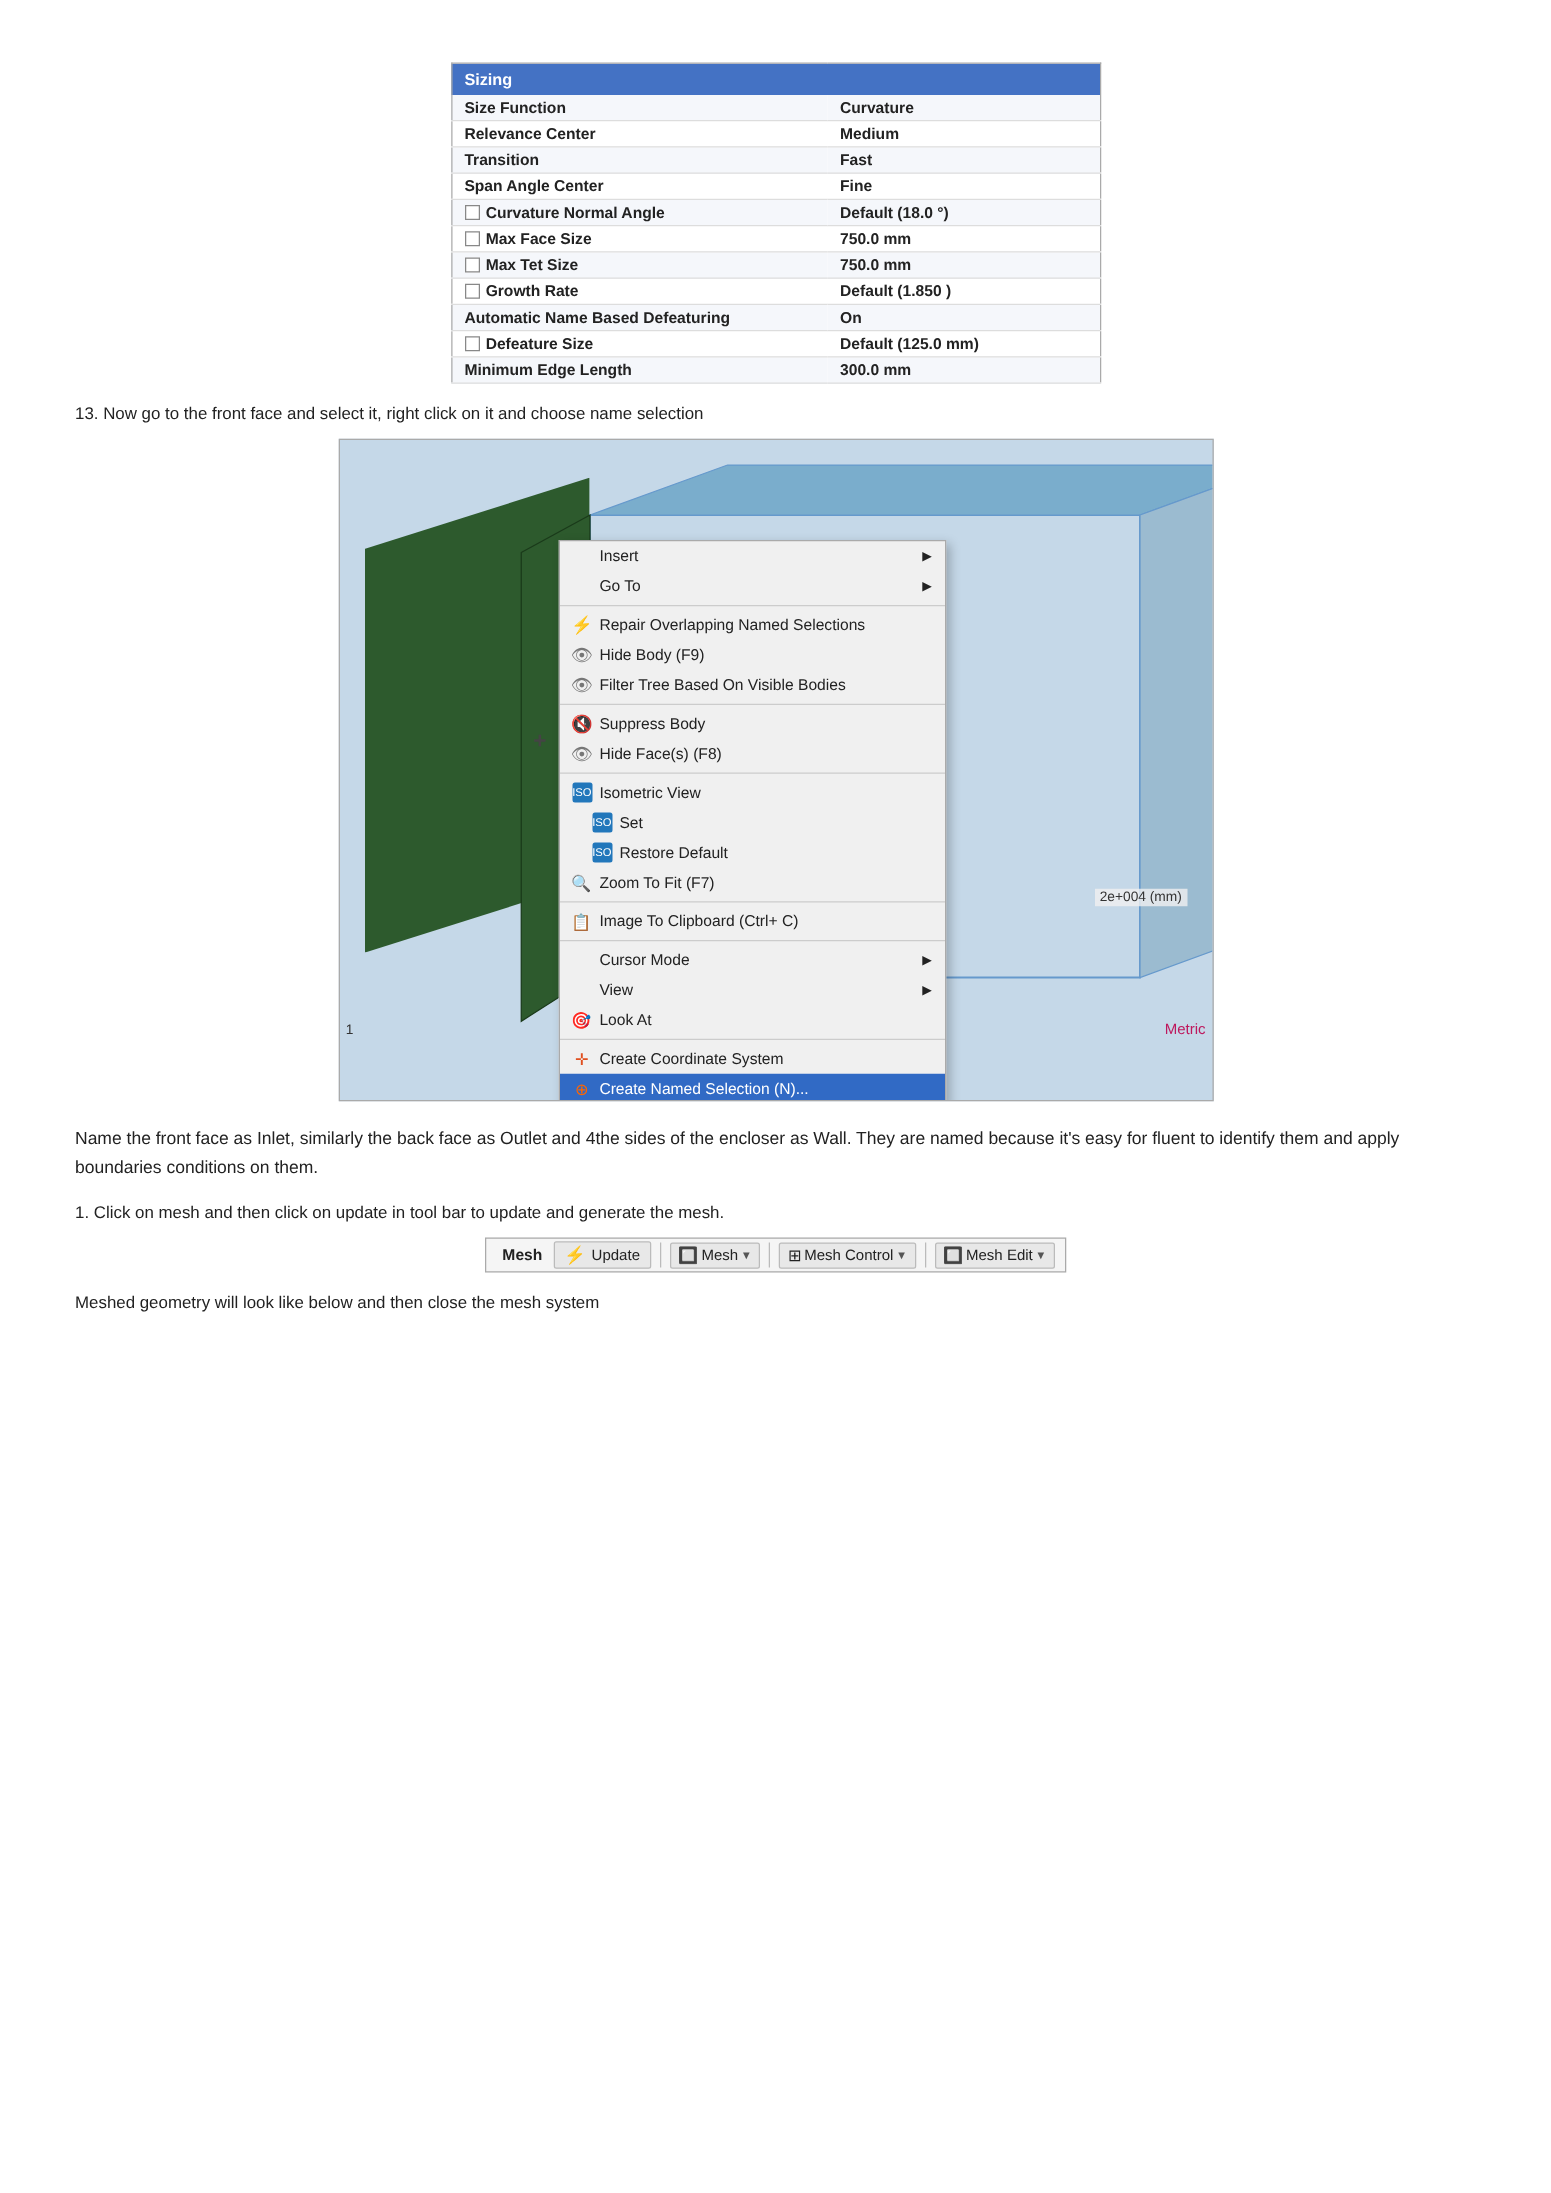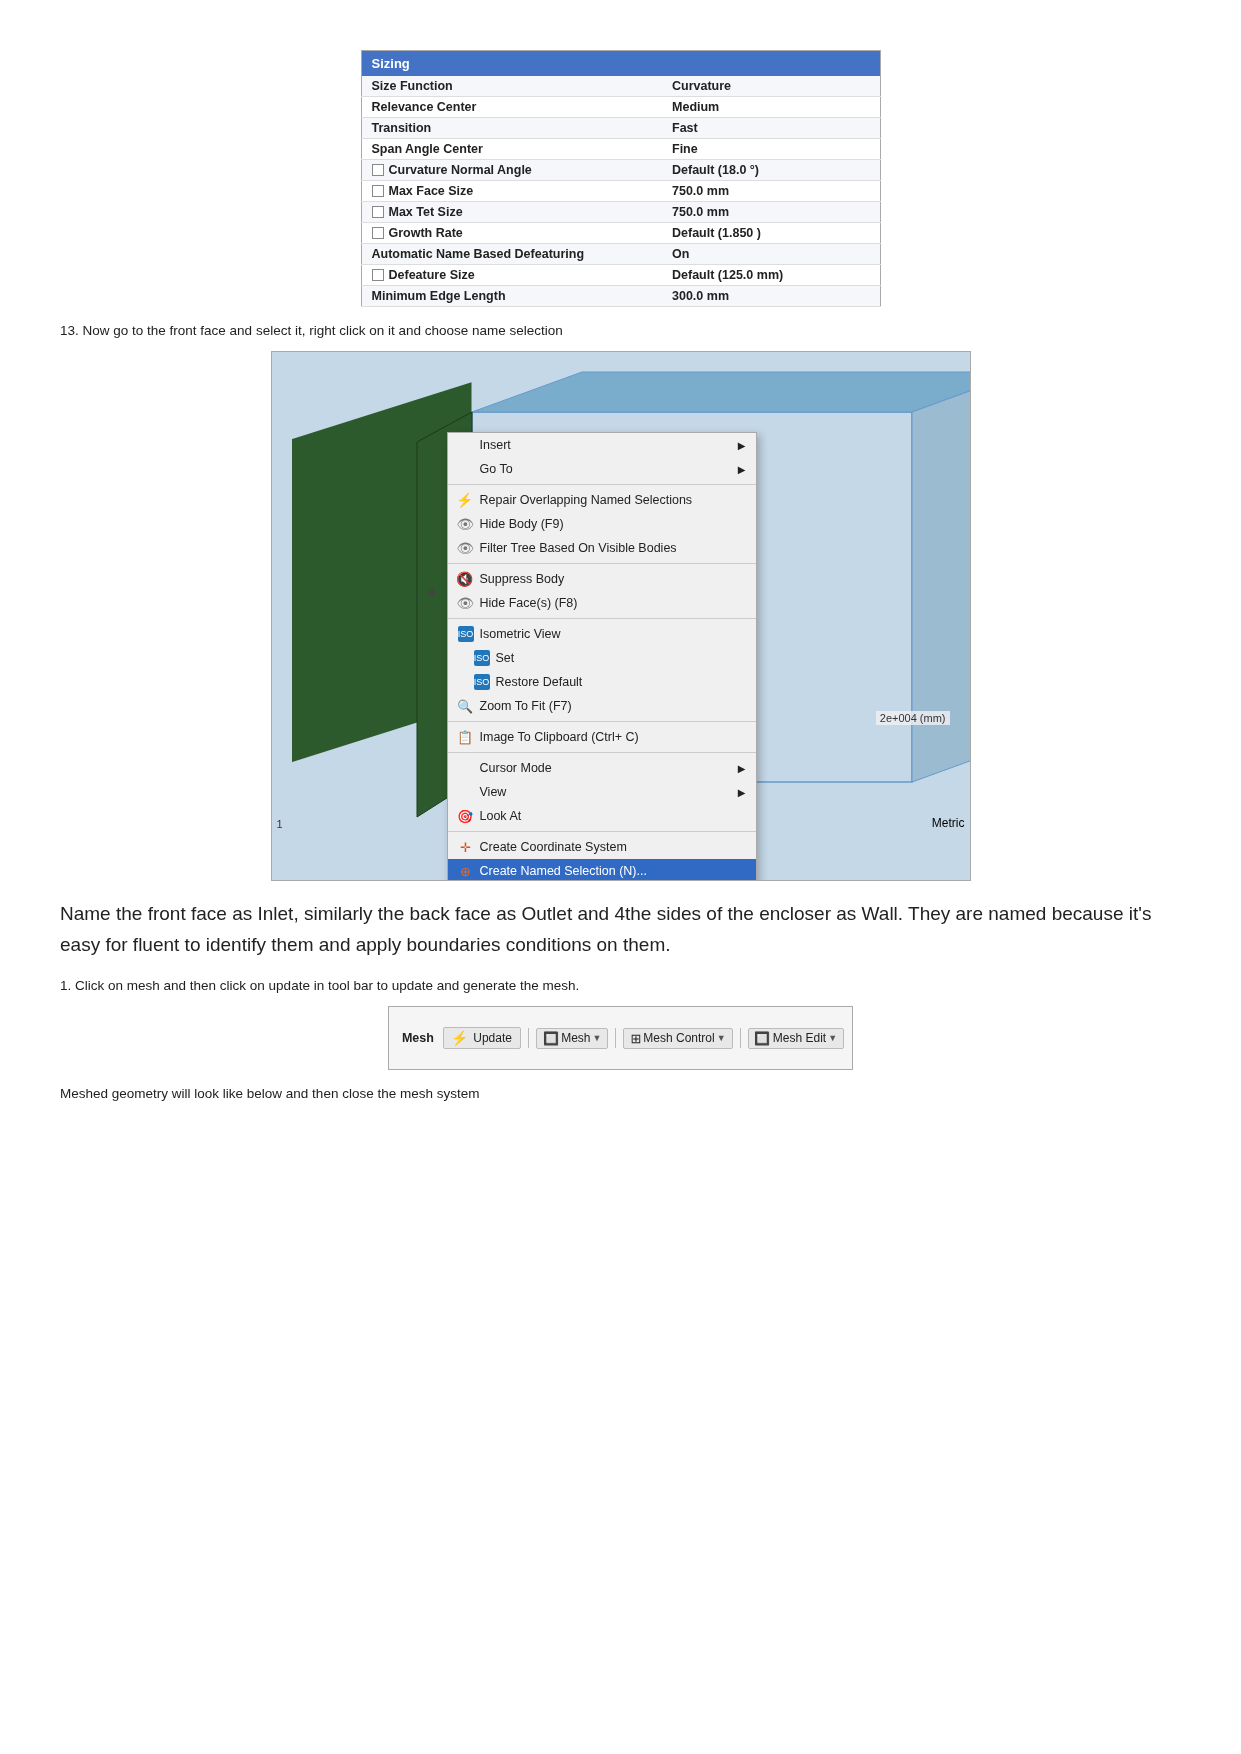--- a/index.html
+++ b/index.html
@@ -152,52 +152,52 @@
       color: #333;
       background: rgba(240,240,240,0.8);
       padding: 1px 4px;
     }
     
     .metric-label {
       position: absolute;
       bottom: 50px;
       right: 5px;
       font-size: 12px;
-      color: #000000;
+      color: #be185d;
     }
     
     .iso-label {
       position: absolute;
       bottom: 50px;
       left: 5px;
       font-size: 11px;
       color: #333;
     }
 
     
     .para-text {
-      font-size: 19px;
+      font-size: 14px;
       line-height: 1.6;
       margin: 10px 0 16px 0;
     }
 
     
     .step14-text {
       font-size: 13.5px;
       margin: 10px 0 10px 0;
       line-height: 1.5;
     }
 
     
     .toolbar-bar {
       display: flex;
       align-items: center;
       border: 1px solid #aaa;
       background: #f5f5f5;
-      padding: 20px 8px;
+      padding: 2px 8px;
       gap: 4px;
       width: fit-content;
       margin: 10px auto 16px auto;
       font-size: 12.5px;
     }
     .toolbar-btn {
       display: flex;
       align-items: center;
       gap: 4px;
       padding: 2px 8px;

